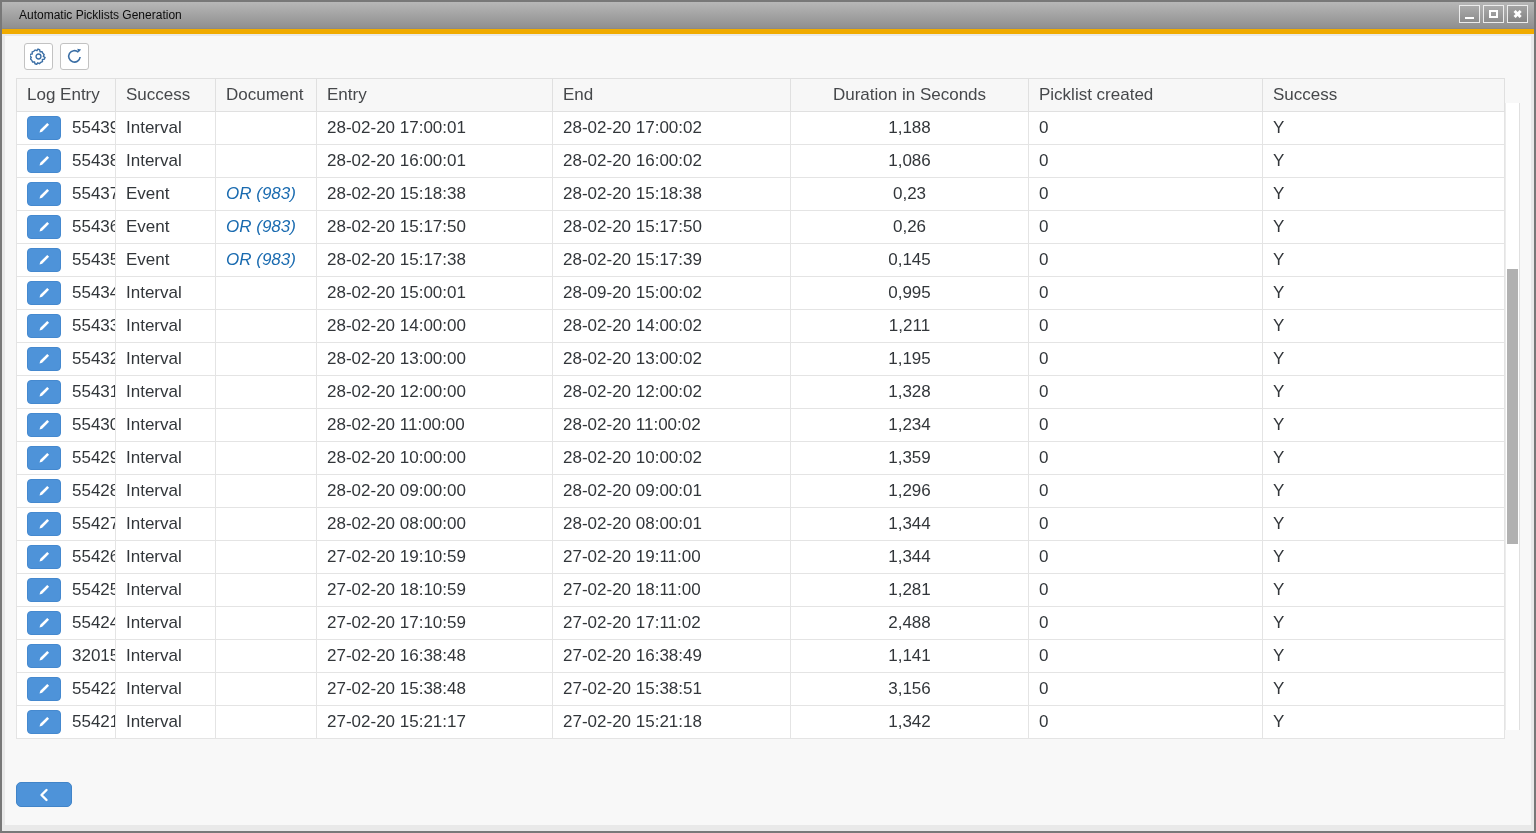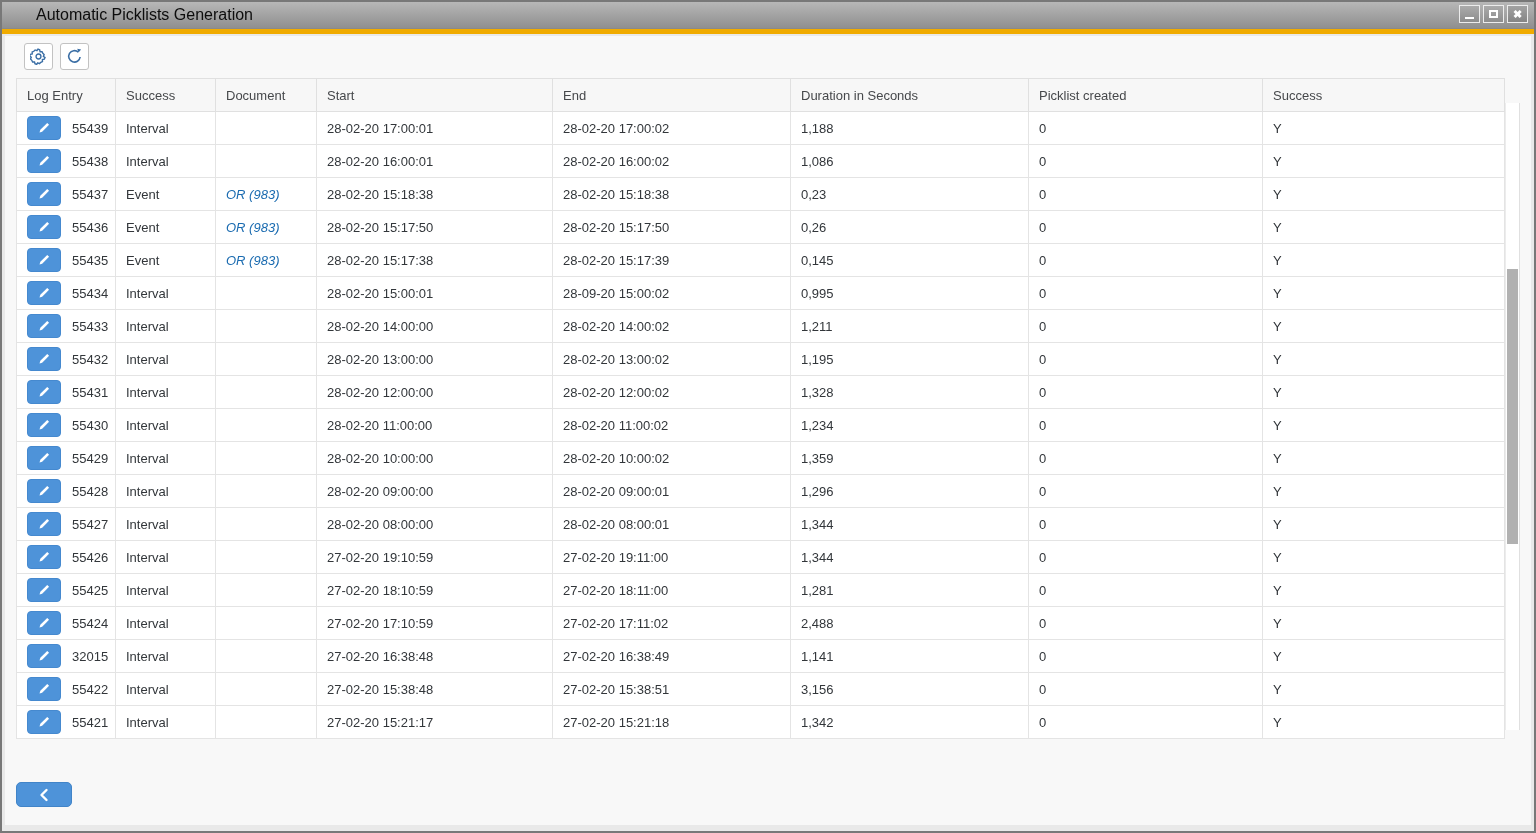--- a/index.html
+++ b/index.html
@@ -15,22 +15,22 @@
 
   
   .titlebar {
     height:27px;
     background:linear-gradient(#b7b7b7,#8f8f8f);
     border-bottom:1px solid #8a8a8a;
     display:flex; align-items:center;
     position:relative;
   }
   .titlebar-text {
-    padding-left:34px;
-    font-size:16px; color:#0d0d0d;
+    padding-left:17px;
+    font-size:12px; color:#0d0d0d;
   }
   .win-controls { position:absolute; right:6px; top:3px; display:flex; gap:3px; }
   .win-btn {
     width:21px; height:18px;
     background:linear-gradient(#ababab,#8d8d8d);
     border:1px solid #ececec;
     display:flex; align-items:center; justify-content:center;
     cursor:default;
   }
   .win-btn.close { background:linear-gradient(#a2a2a2,#858585); }
@@ -57,38 +57,38 @@
     cursor:pointer;
   }
 
   
   table.log-table {
     border-collapse:collapse;
     margin:8px 0 0 11px;
     width:1488px;
     table-layout:fixed;
     background:#fff;
-    font-size:13px;
+    font-size:17px;
     color:#32363a;
   }
   .log-table th, .log-table td {
     border:1px solid #e4e4e4;
     height:33px;
     padding:0 10px;
     text-align:left;
     font-weight:normal;
     white-space:nowrap;
     overflow:hidden;
   }
   .log-table thead th {
     background:#f7f7f7;
     color:#46484b;
     border-color:#e0e0e0;
   }
-  .log-table .num { text-align:left; }
+  .log-table .num { text-align:center; }
   .cell-entry { display:flex; align-items:center; gap:11px; }
   .edit-btn {
     width:34px; height:24px;
     background:#4e93d9;
     border:1px solid #4589cf;
     border-radius:4px;
     display:flex; align-items:center; justify-content:center;
     flex:0 0 auto;
     cursor:pointer;
   }
@@ -171,21 +171,21 @@
           <col style="width:238px">
           <col style="width:238px">
         <col style="width:234px">
           <col style="width:242px">
       </colgroup>
       <thead>
         <tr>
           <th>Log Entry</th>
           <th>Success</th>
           <th>Document</th>
-          <th>Start</th>
+          <th>Entry</th>
           <th>End</th>
           <th class="num">Duration in Seconds</th>
           <th>Picklist created</th>
           <th>Success</th>
         </tr>
       </thead>
       <tbody>
           <tr>
         <td>
           <span class="cell-entry">

